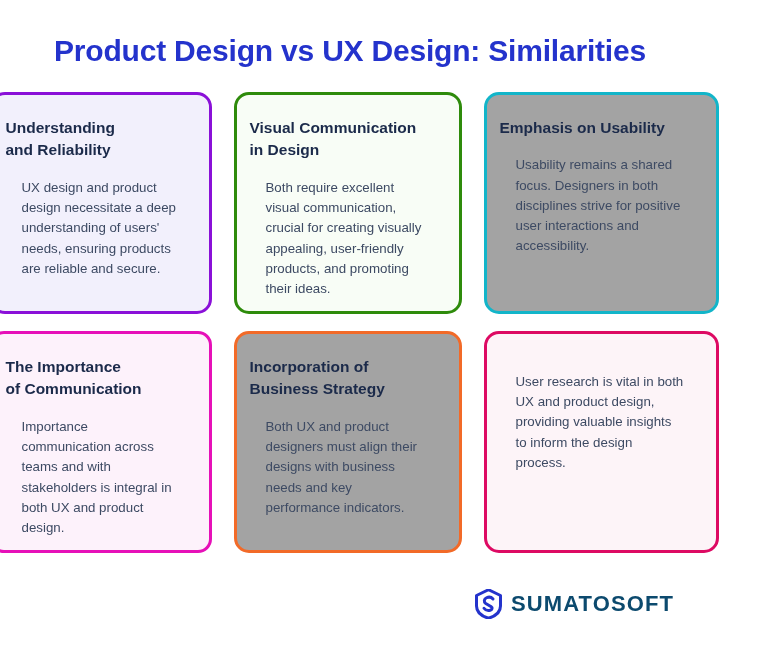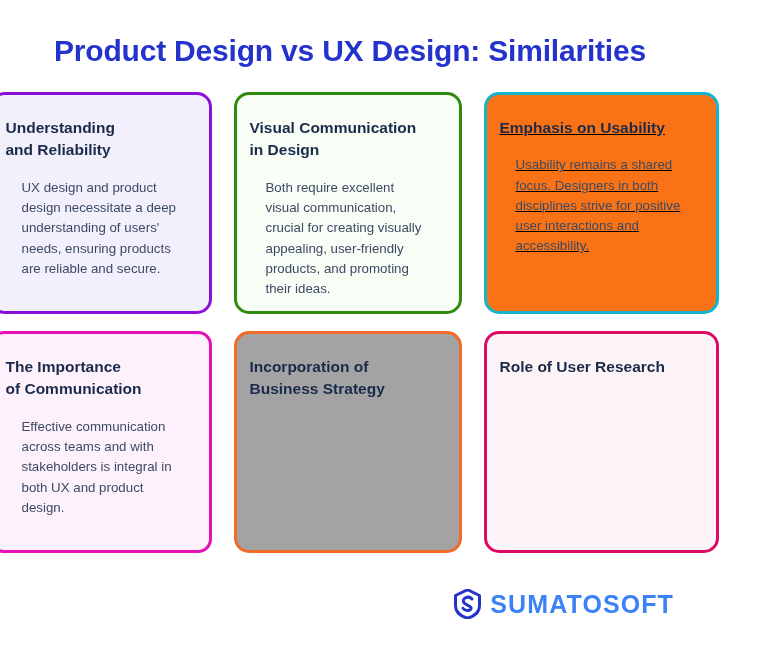--- a/index.html
+++ b/index.html
@@ -68,22 +68,22 @@
     display: flex;
     align-items: center;
     gap: 9px;
   }
   .logo-mark {
     width: 27px;
     height: 30px;
     display: block;
   }
   .logo-text {
-    color: #3b82f6;
-    font-size: 25px;
+    color: #0c4a6e;
+    font-size: 22px;
     font-weight: bold;
     letter-spacing: 1.1px;
     line-height: 1;
   }
 </style>
 </head>
 <body>
 
 <div class="page">
 
@@ -96,38 +96,39 @@
 and Reliability</p>
       <p class="card-body">UX design and product design necessitate a deep understanding of users' needs, ensuring products are reliable and secure.</p>
     </div>
 
     <div class="card" style="border-color:#2e8b0b; background:#f8fdf6;">
       <p class="card-title">Visual Communication
 in Design</p>
       <p class="card-body">Both require excellent visual communication, crucial for creating visually appealing, user-friendly products, and promoting their ideas.</p>
     </div>
 
-    <div class="card" style="border-color:#12b5c9; background:#f97316;text-decoration:underline;">
+    <div class="card" style="border-color:#12b5c9; background:#a3a3a3;">
       <p class="card-title">Emphasis on Usability</p>
       <p class="card-body">Usability remains a shared focus. Designers in both disciplines strive for positive user interactions and accessibility.</p>
     </div>
 
     <div class="card" style="border-color:#e610b8; background:#fdf2fb;border-radius:14px;">
       <p class="card-title">The Importance
 of Communication</p>
-      <p class="card-body">Effective communication across teams and with stakeholders is integral in both UX and product design.</p>
+      <p class="card-body">Importance communication across teams and with stakeholders is integral in both UX and product design.</p>
     </div>
 
     <div class="card" style="border-color:#f26a28; background:#a3a3a3;">
       <p class="card-title">Incorporation of
 Business Strategy</p>
+      <p class="card-body">Both UX and product designers must align their designs with business needs and key performance indicators.</p>
     </div>
 
     <div class="card" style="border-color:#dd0a63; background:#fdf4f8;">
-      <p class="card-title">Role of User Research</p>
+      <p class="card-body">User research is vital in both UX and product design, providing valuable insights to inform the design process.</p>
     </div>
 
   </div>
 
   <div class="footer">
     <svg class="logo-mark" viewBox="0 0 54 60">
       <path d="M27 1.5 L51 13 V34 C51 46 40 54.5 27 58.5 C14 54.5 3 46 3 34 V13 Z" fill="none" stroke="#2433cc" stroke-width="6" stroke-linejoin="round"></path>
       <path d="M36 20 C33 16.5 27.5 15.5 23 17.5 C18 19.8 17 26 21.5 29 L32.5 35.5 C35.5 37.5 34.5 41.5 30.5 42.5 C25.5 43.8 20.5 42 18 38.5" fill="none" stroke="#2433cc" stroke-width="6" stroke-linecap="round"></path>
     </svg>
     <span class="logo-text">SUMATOSOFT</span>

